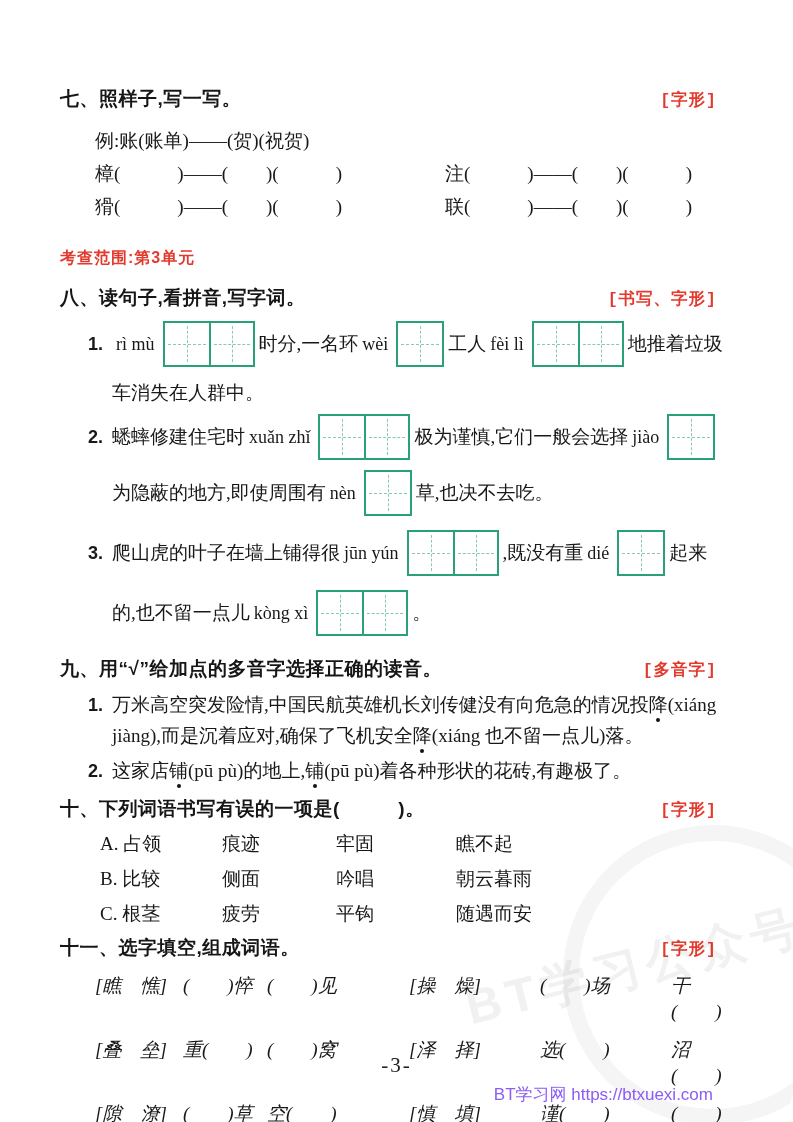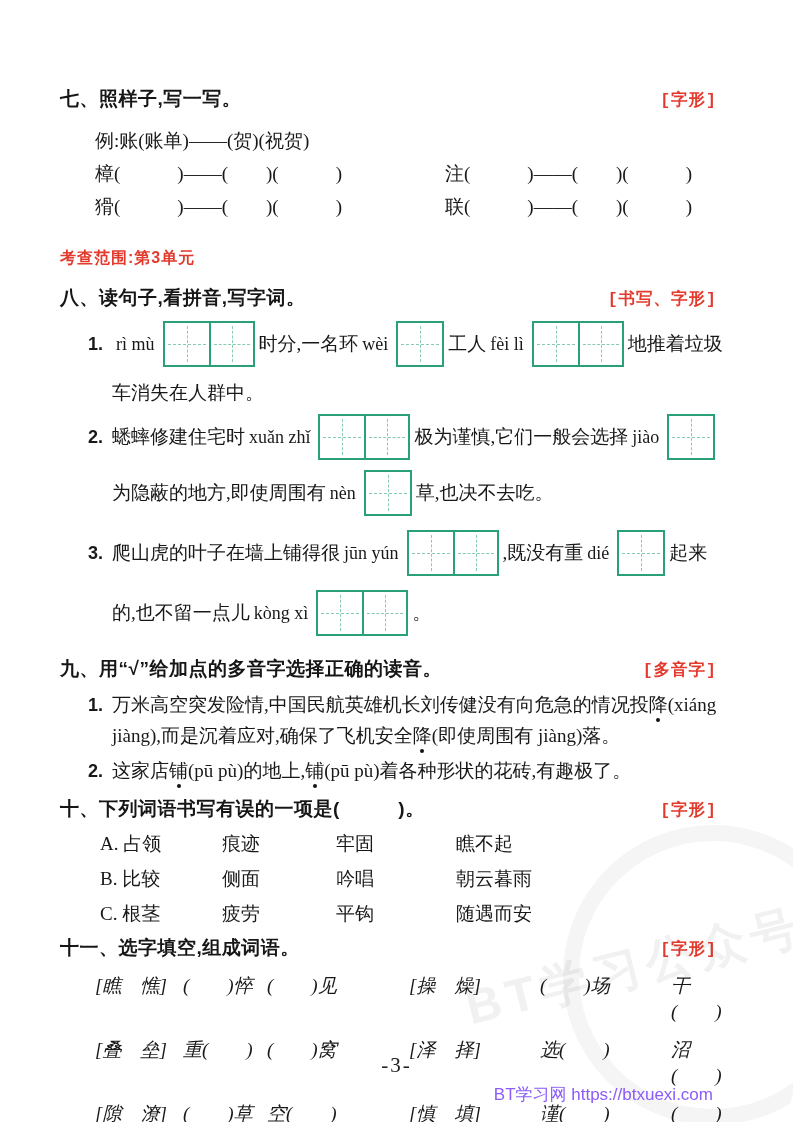--- a/index.html
+++ b/index.html
@@ -129,21 +129,21 @@
 
     <section class="sec9">
       <div class="sec-head">
         <h2 class="sec-title">九、用“√”给加点的多音字选择正确的读音。</h2>
         <span class="tag">[多音字]</span>
       </div>
       <div class="qline">
         <span class="num">1.</span><span>万米高空突发险情,中国民航英雄机长刘传健没有向危急的情况投</span><span class="du">降</span><span>(xiáng</span>
       </div>
       <div class="qline cont2">
-        <span>jiàng),而是沉着应对,确保了飞机安全</span><span class="du">降</span><span>(即使周围有 jiàng)落。</span>
+        <span>jiàng),而是沉着应对,确保了飞机安全</span><span class="du">降</span><span>(xiáng 也不留一点儿)落。</span>
       </div>
       <div class="qline">
         <span class="num">2.</span><span>这家店</span><span class="du">铺</span><span>(pū pù)的地上,</span><span class="du">铺</span><span>(pū pù)着各种形状的花砖,有趣极了。</span>
       </div>
     </section>
 
     <section class="sec10">
       <div class="sec-head">
         <h2 class="sec-title">十、下列词语书写有误的一项是(　　　)。</h2>
         <span class="tag">[字形]</span>

